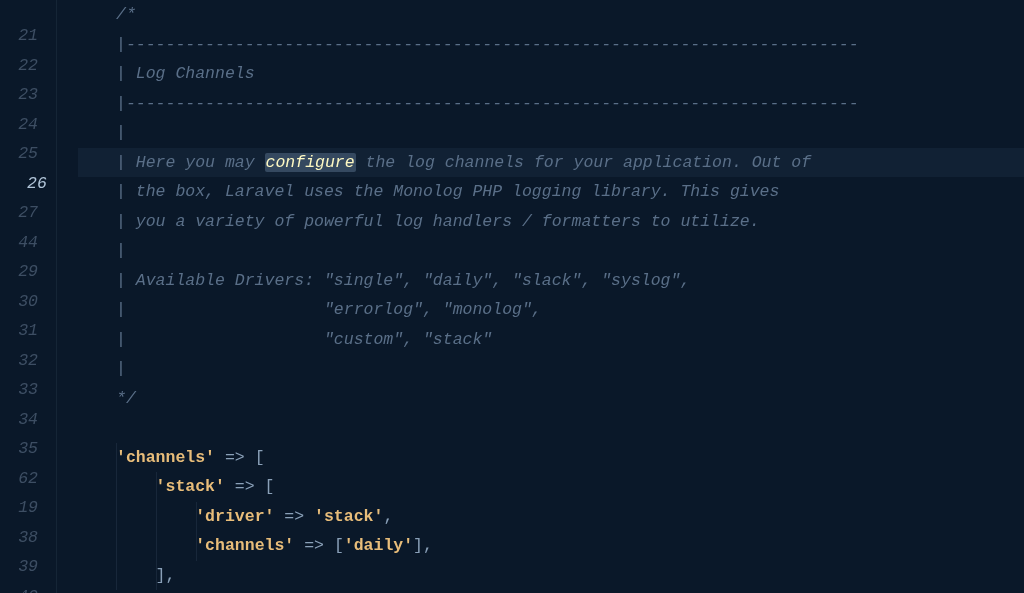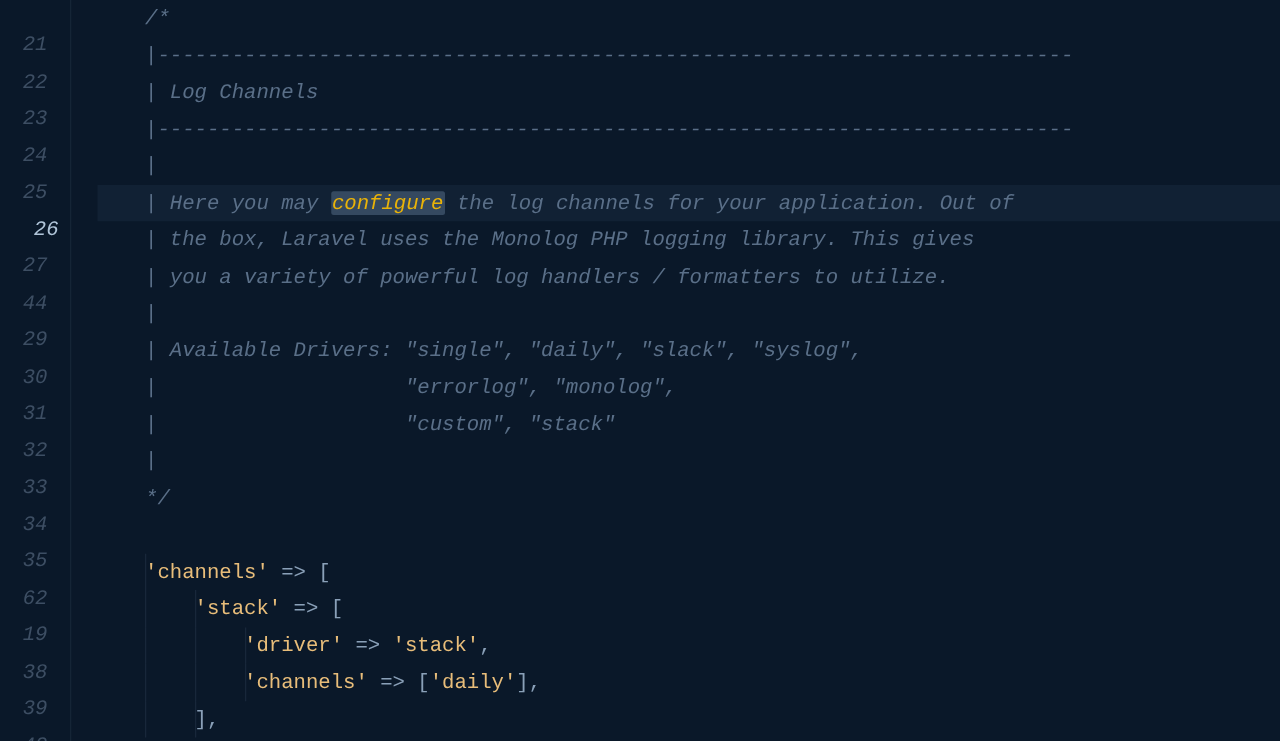--- a/index.html
+++ b/index.html
@@ -67,29 +67,30 @@
       width: 1px;
       border-left: 1px solid rgba(90,111,136,0.18);
       height: 100%;
     }
     .indent-guide.g2 { left: 78px; }
     .indent-guide.g3 { left: 118px; }
     .highlight {
       background: rgba(120,150,180,0.35);
       padding: 0 1px;
       border-radius: 2px;
-      color: #eab308;
+      color: #fef9c3;
     }
     .comment {
       color: #5a6f88;
       font-style: italic;
     }
     .string {
       color: #e8bd7a;
       font-style: normal;
+      font-weight: bold;
     }
     .punct {
       color: #8aa0b8;
       font-style: normal;
     }
     .arrow {
       color: #8aa0b8;
       font-style: normal;
     }
     .bracket {

